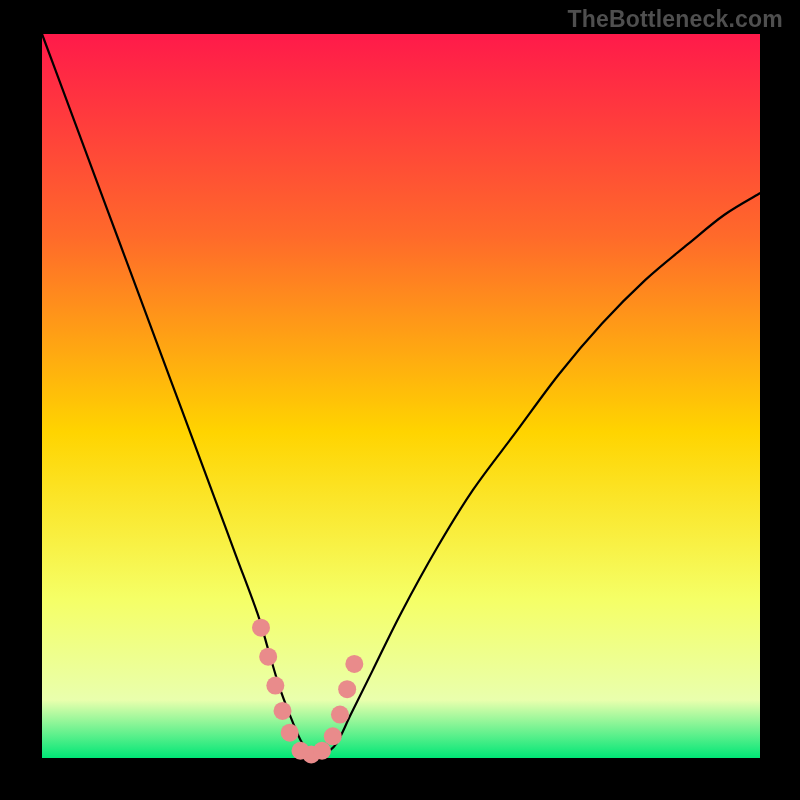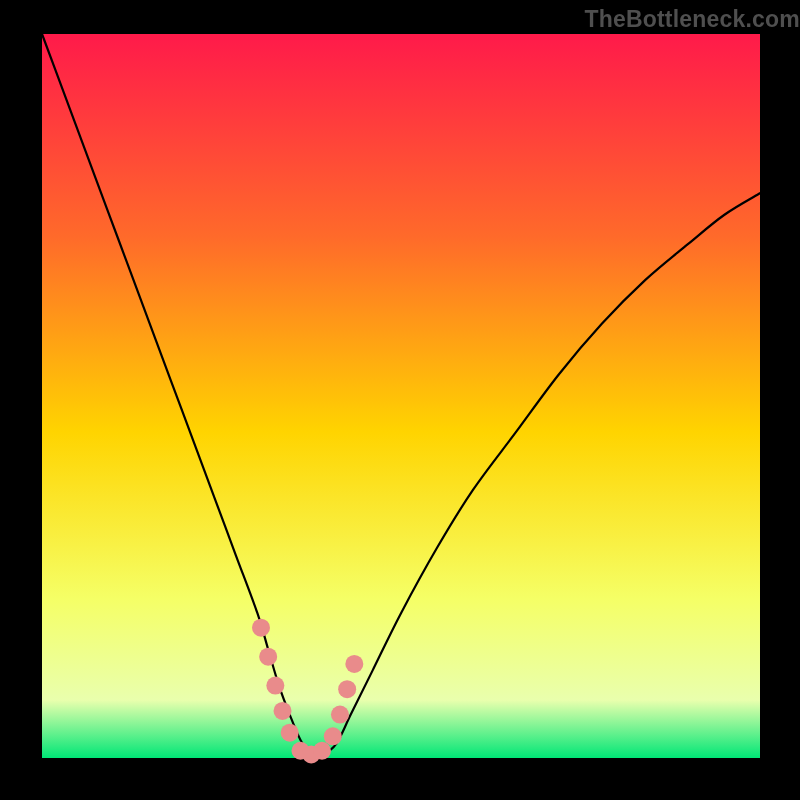--- a/index.html
+++ b/index.html
@@ -13,21 +13,21 @@
   }
   .frame {
     position: relative;
     width: 800px;
     height: 800px;
     background: #000;
   }
   .watermark {
     position: absolute;
     top: 6px;
-    right: 0;
+    right: 17px;
     color: #4f4f4f;
     font-size: 23px;
     font-weight: 600;
     letter-spacing: 0.2px;
   }
   svg {
     display: block;
   }
 </style>
 </head>

